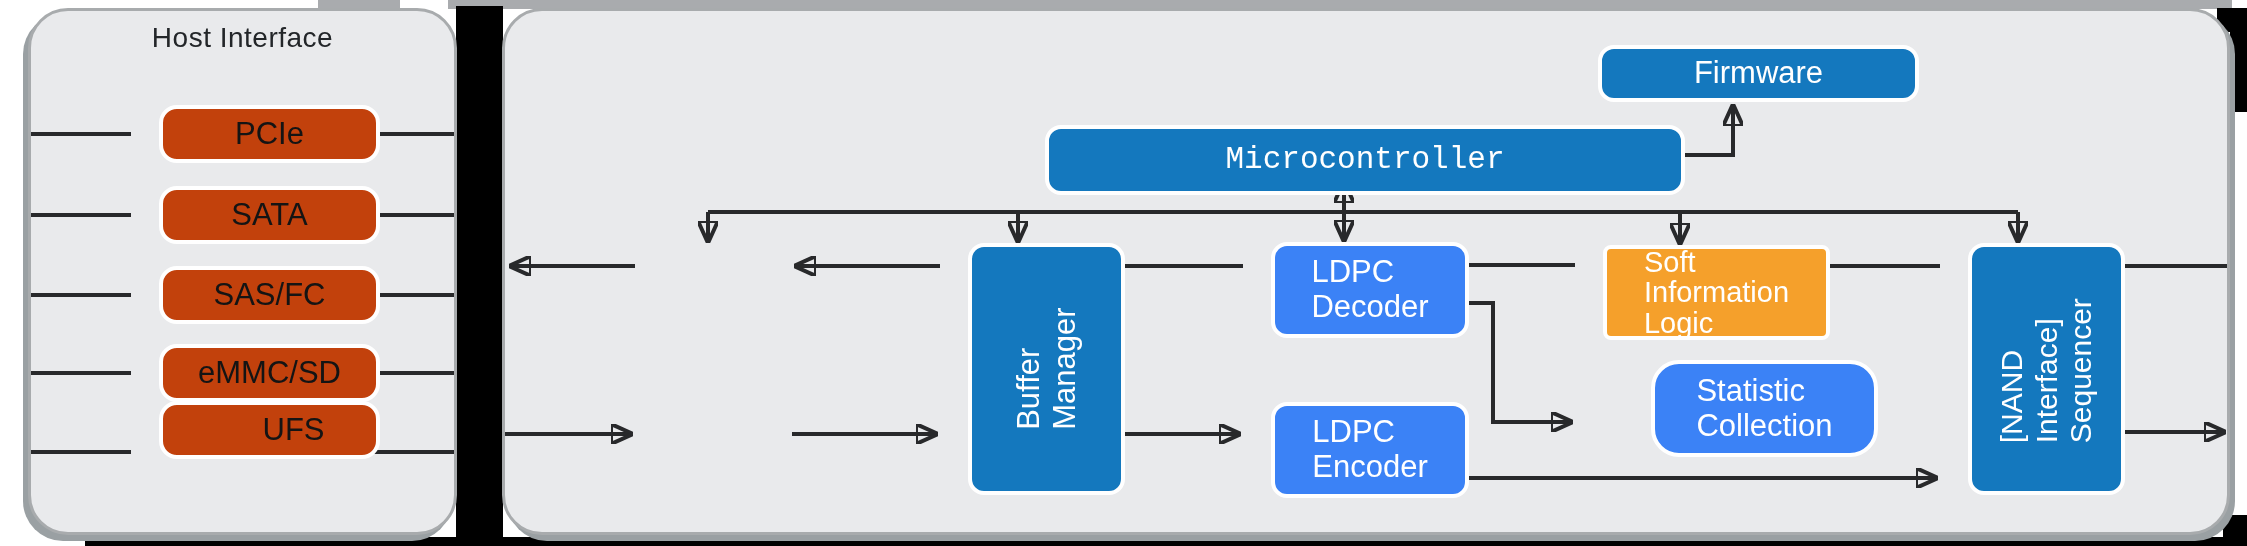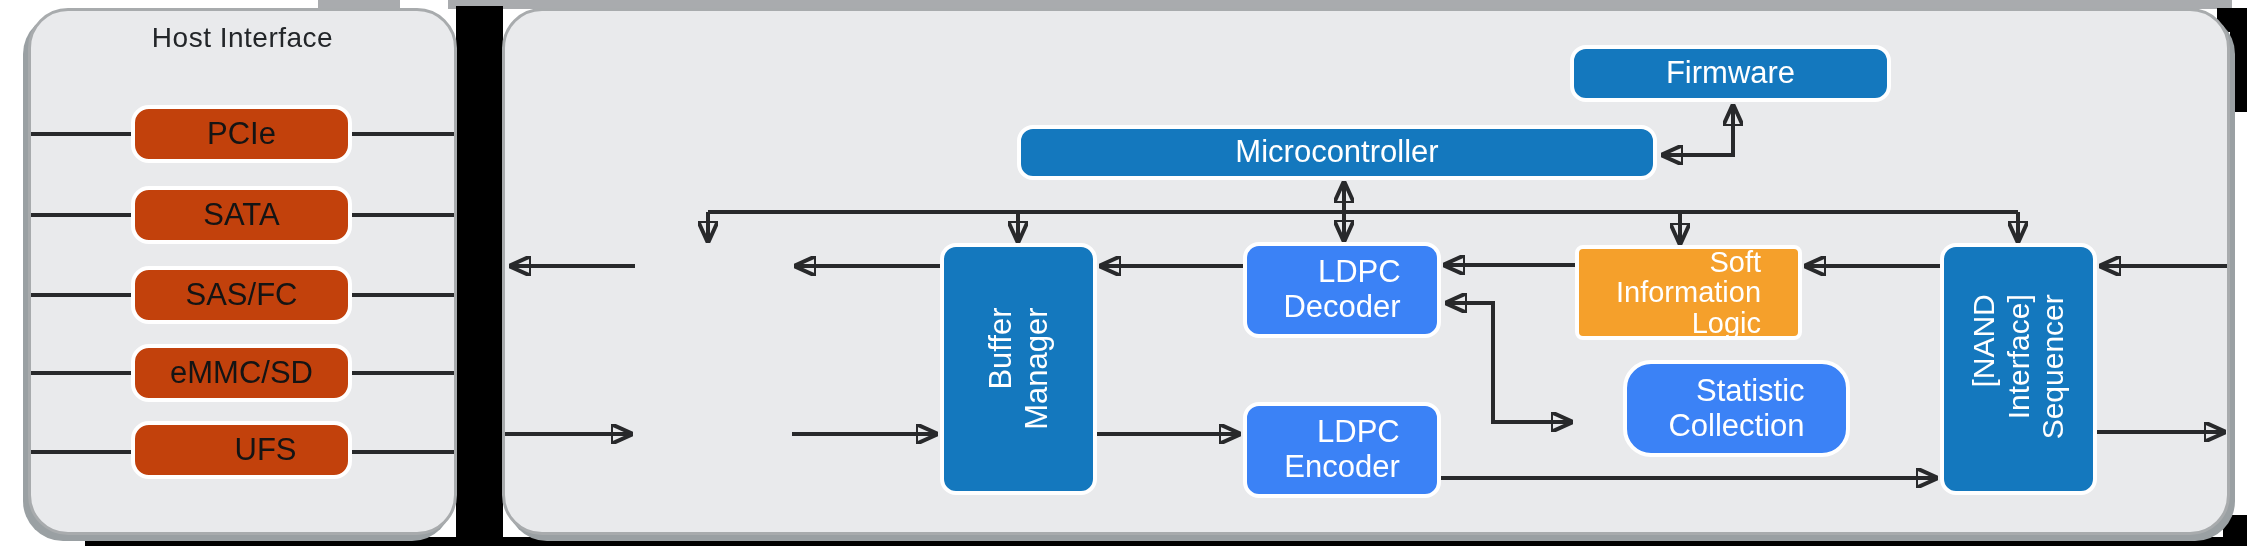--- a/index.html
+++ b/index.html
@@ -29,35 +29,35 @@
     text-align:center;font-size:28px;font-weight:400;color:#232629;letter-spacing:0.5px;
   }
   
   #wires{position:absolute;z-index:2;left:0;top:0;pointer-events:none;}
   #wires path{stroke:#28292b;stroke-width:4;fill:none;}
   
   .block{
     position:absolute;z-index:3;box-sizing:border-box;
     border:4px solid #ffffff;border-radius:16px;
     display:flex;align-items:center;justify-content:center;
-    text-align:right;white-space:pre-line;
+    text-align:left;white-space:pre-line;margin-left:28px;
   }
   .blue{background:#1478be;color:#ffffff;}
   .cyan{background:#c2410c;color:#141414;}
   .red{background:#3b82f6;color:#ffffff;}
   .orange{background:#f5a02b;color:#ffffff;}
   .lbl{font-size:31px;line-height:1.12;}
   .lbl-sm{font-size:29px;line-height:1.04;}
   .vlabel{transform:rotate(-90deg);font-size:31px;line-height:1.15;}
   
   .hif{left:131px;width:221px;height:58px;border-radius:18px;}
-  #hif-0{top:105px;} #hif-1{top:186px;} #hif-2{top:266px;} #hif-3{top:344px;} #hif-4{top:421px;padding-left:48px;}
+  #hif-0{top:105px;} #hif-1{top:186px;} #hif-2{top:266px;} #hif-3{top:344px;} #hif-4{top:401px;padding-left:48px;}
   
   #blk-firmware{left:1570px;top:45px;width:321px;height:57px;}
-  #blk-microcontroller{left:1017px;top:125px;width:640px;height:55px;}
+  #blk-microcontroller{left:1017px;top:125px;width:640px;height:70px;font-family:Liberation Mono, monospace;}
   #blk-ahb{left:635px;top:243px;width:157px;height:252px;}
   #blk-bufmgr{left:940px;top:243px;width:157px;height:252px;}
   #blk-decoder{left:1243px;top:242px;width:198px;height:96px;}
   #blk-encoder{left:1243px;top:402px;width:198px;height:96px;}
   #blk-softinfo{left:1575px;top:245px;width:227px;height:95px;border-radius:8px;}
   #blk-statistic{left:1623px;top:360px;width:227px;height:97px;border-radius:28px;}
   #blk-seq{left:1940px;top:243px;width:157px;height:252px;}
 </style>
 </head>
 <body>

